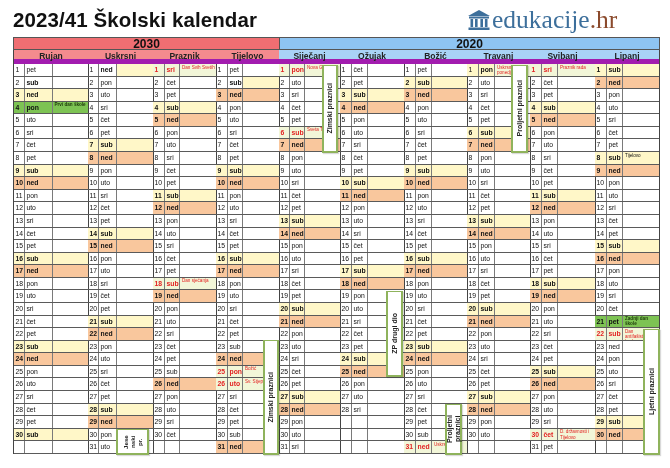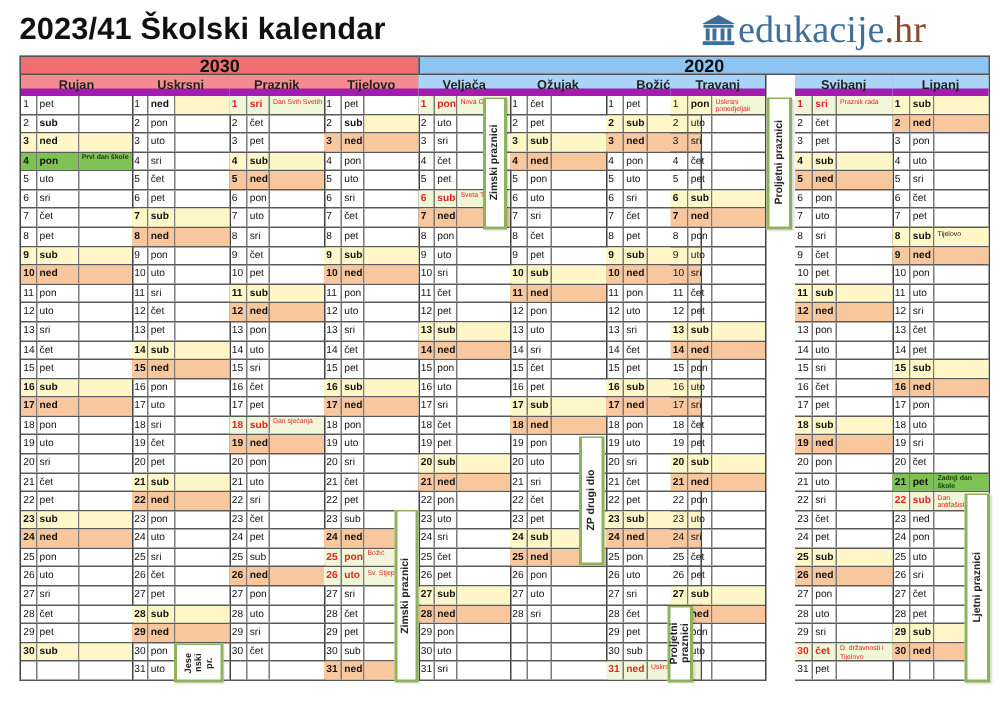--- a/index.html
+++ b/index.html
@@ -683,21 +683,21 @@
           <div class="c day" style="width: 15px;">sub</div>
           <div class="c note" style="width: 36px;"></div>
         </div>
         <div class="row st-n">
           <div class="c num" style="width: 12px;">31</div>
           <div class="c day" style="width: 15px;">ned</div>
           <div class="c note" style="width: 36px;"></div>
         </div>
       </div>
       <div class="month m24" style="left: 279px; width: 62px;">
-        <div class="mhead">Veljača</div>
+        <div class="mhead">Siječanj</div>
         <div class="row st-h">
           <div class="c num" style="width: 11px;">1</div>
           <div class="c day" style="width: 15px;">pon</div>
           <div class="c note" style="width: 35px;">Nova Godina</div>
         </div>
         <div class="row">
           <div class="c num" style="width: 11px;">2</div>
           <div class="c day" style="width: 15px;">uto</div>
           <div class="c note" style="width: 35px;"></div>
         </div>
@@ -1156,21 +1156,21 @@
           <div class="c num" style="width: 12px;">30</div>
           <div class="c day" style="width: 16px;">sub</div>
           <div class="c note" style="width: 35px;"></div>
         </div>
         <div class="row st-h">
           <div class="c num" style="width: 12px;">31</div>
           <div class="c day" style="width: 16px;">ned</div>
           <div class="c note" style="width: 35px;">Uskrs</div>
         </div>
       </div>
-      <div class="month m24" style="left: 447px; width: 64px;">
+      <div class="month m24" style="left: 467px; width: 64px;">
         <div class="mhead">Travanj</div>
         <div class="row st-hy">
           <div class="c num" style="width: 12px;">1</div>
           <div class="c day" style="width: 16px;">pon</div>
           <div class="c note" style="width: 35px;">Uskrsni ponedjeljak</div>
         </div>
         <div class="row">
           <div class="c num" style="width: 12px;">2</div>
           <div class="c day" style="width: 16px;">uto</div>
           <div class="c note" style="width: 35px;"></div>

